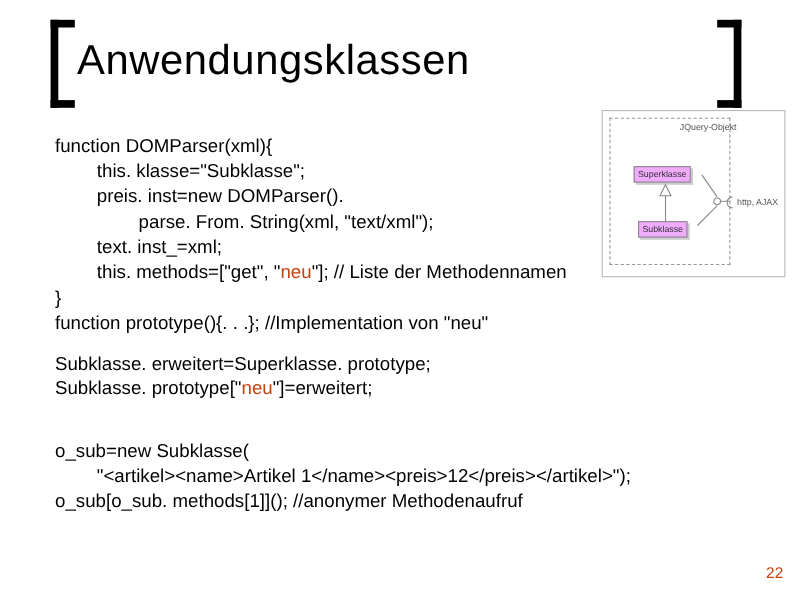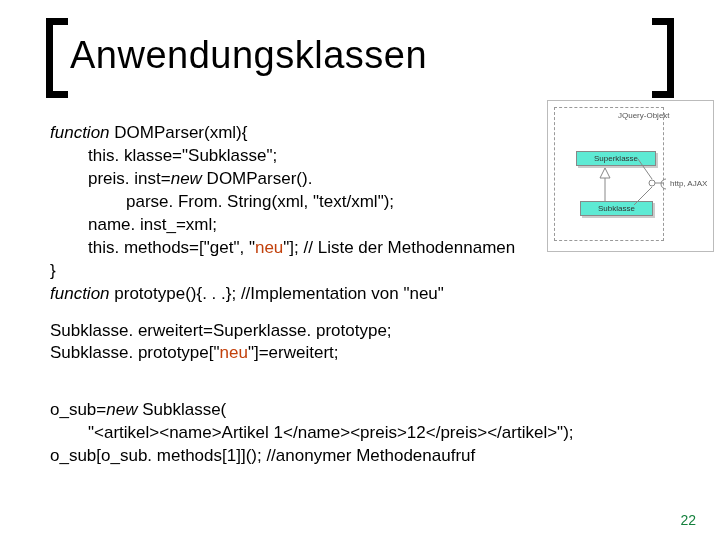--- a/index.html
+++ b/index.html
@@ -52,77 +52,77 @@
     position: absolute;
     left: 50px;
     top: 122px;
     width: 580px;
     font-size: 17px;
     line-height: 1.35;
   }
   .code p { margin: 0; white-space: pre; }
   .i1 { padding-left: 38px; }
   .i2 { padding-left: 76px; }
-  .em { font-style: italic; }
+  .em { }
   .red { color: #c2410c; }
   .gap { height: 14px; }
   .biggap { height: 34px; }
   
   .diagram {
     position: absolute;
     right: 6px;
     top: 100px;
     width: 165px;
     height: 150px;
     font-size: 9px;
     color: #444;
     border: 1px solid #bbb;
     background: #fff;
   }
   .diagram .lbl { position: absolute; font-size: 8px; color: #555; }
   .diagram .box {
     position: absolute;
     border: 1px solid #888;
-    background: #5eead4;
+    background: #f0abfc;
     text-align: center;
     font-size: 8px;
-    padding: 2px 17px;
+    padding: 2px 3px;
     color: #333;
     box-shadow: 2px 2px 0 #ccc;
   }
   .diagram .dashedbox {
     position: absolute;
     border: 1px dashed #999;
   }
   .diagram svg { position: absolute; left:0; top:0; }
   .pagenum {
     position: absolute;
-    right: 24px;
+    right: 8px;
     bottom: 12px;
     font-size: 14px;
-    color: #15803d;
+    color: #c2410c;
   }
 </style>
 </head>
 <body>
 
 <div class="slide">
 
   <div class="title-wrap">
     <div class="bracket left"></div>
     <div class="bracket right"></div>
     <div class="title">Anwendungsklassen</div>
   </div>
 
   <div class="code">
     <p><span class="em">function</span><span> DOMParser(xml){</span></p>
     <p class="i1">this. klasse="Subklasse";</p>
     <p class="i1"><span>preis. inst=</span><span class="em">new</span><span> DOMParser().</span></p>
     <p class="i2">parse. From. String(xml, "text/xml");</p>
-    <p class="i1">name. inst_=xml;</p>
+    <p class="i1">text. inst_=xml;</p>
     <p class="i1"><span>this. methods=["get", "</span><span class="red">neu</span><span>"]; // Liste der Methodennamen</span></p>
     <p>}</p>
     <p><span class="em">function</span><span> prototype(){. . .}; //Implementation von "neu"</span></p>
 
     <div class="gap"></div>
 
     <p>Subklasse. erweitert=Superklasse. prototype;</p>
     <p><span>Subklasse. prototype["</span><span class="red">neu</span><span>"]=erweitert;</span></p>
 
     <div class="biggap"></div>

